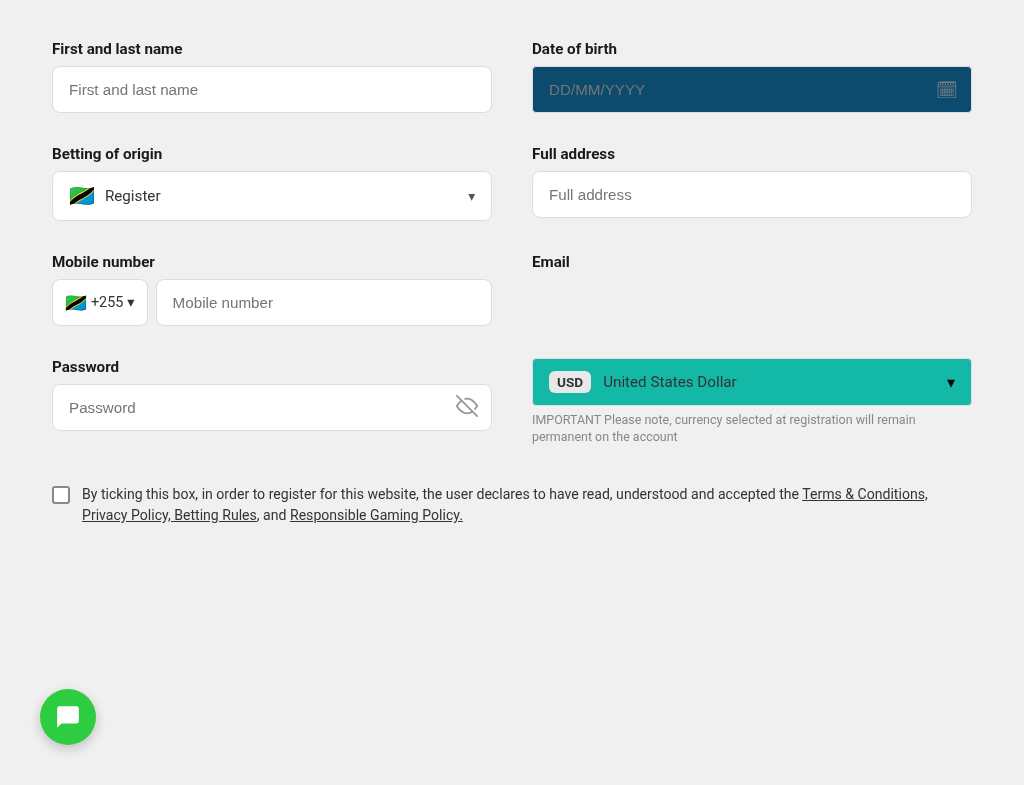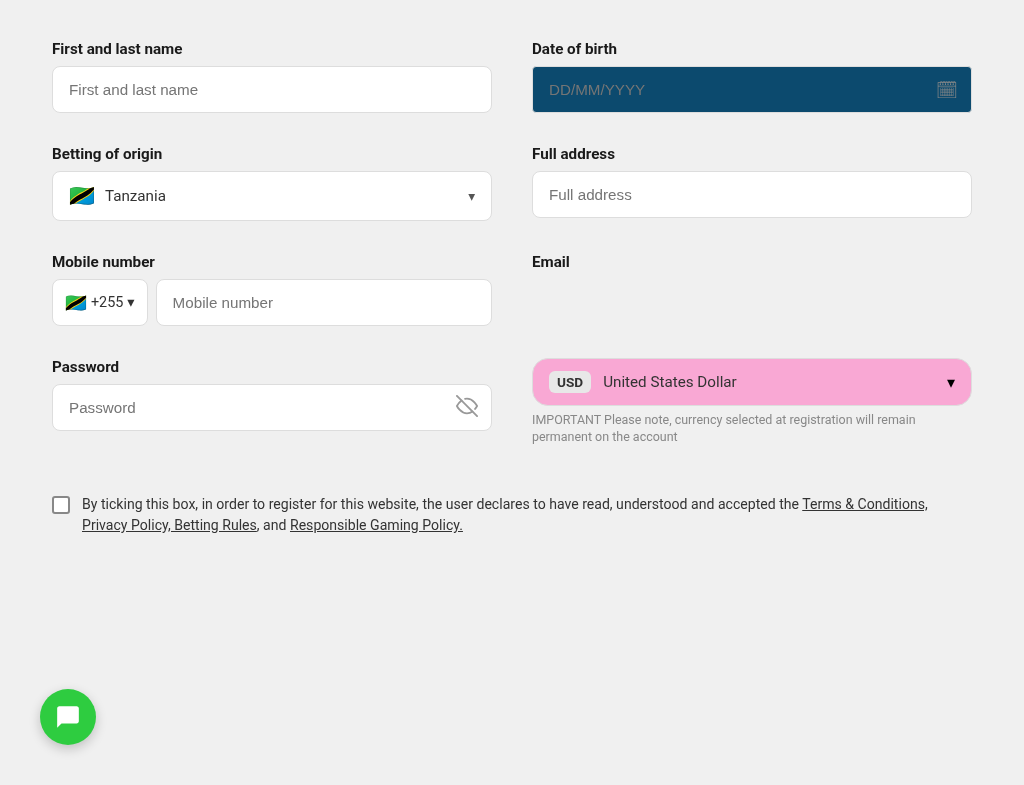--- a/index.html
+++ b/index.html
@@ -128,23 +128,23 @@
       position: absolute;
       right: 14px;
       top: 50%;
       transform: translateY(-50%);
       color: #888;
       font-size: 1.1rem;
       cursor: pointer;
     }
     .currency-wrapper {
       position: relative;
-      background: #f9a8d4;
-      border: 1.5px solid #ddd;
-      border-radius: 16px;
+      background: #14b8a6;
+      border: 1.5px solid #ddd;
+      border-radius: 4px;
       display: flex;
       align-items: center;
       padding: 12px 16px;
       cursor: pointer;
     }
     .currency-badge {
       background: #e8e8e8;
       border-radius: 6px;
       padding: 3px 8px;
       font-weight: 700;
@@ -160,21 +160,21 @@
     .currency-note {
       font-size: 0.78rem;
       color: #888;
       margin-top: 5px;
       line-height: 1.4;
     }
     .terms-row {
       display: flex;
       align-items: flex-start;
       gap: 12px;
-      margin-top: 16px;
+      margin-top: 6px;
       grid-column: 1 / -1;
     }
     .terms-checkbox {
       width: 18px;
       height: 18px;
       border: 2px solid #888;
       border-radius: 3px;
       flex-shrink: 0;
       margin-top: 2px;
       background: #fff;
@@ -228,21 +228,21 @@
       <div class="date-input-wrapper">
         <input type="text" placeholder="DD/MM/YYYY" style="">
         <span class="calendar-icon">🗓</span>
       </div>
     </div>
 
     <div class="field-group">
       <label>Betting of origin</label>
       <div class="select-wrapper">
         <span class="flag">🇹🇿</span>
-        <span class="select-text">Tanzania</span>
+        <span class="select-text">Register</span>
         <span class="chevron">▾</span>
       </div>
     </div>
 
     <div class="field-group">
       <label>Full address</label>
       <input type="text" placeholder="Full address" style="">
     </div>
 
     <div class="field-group">

